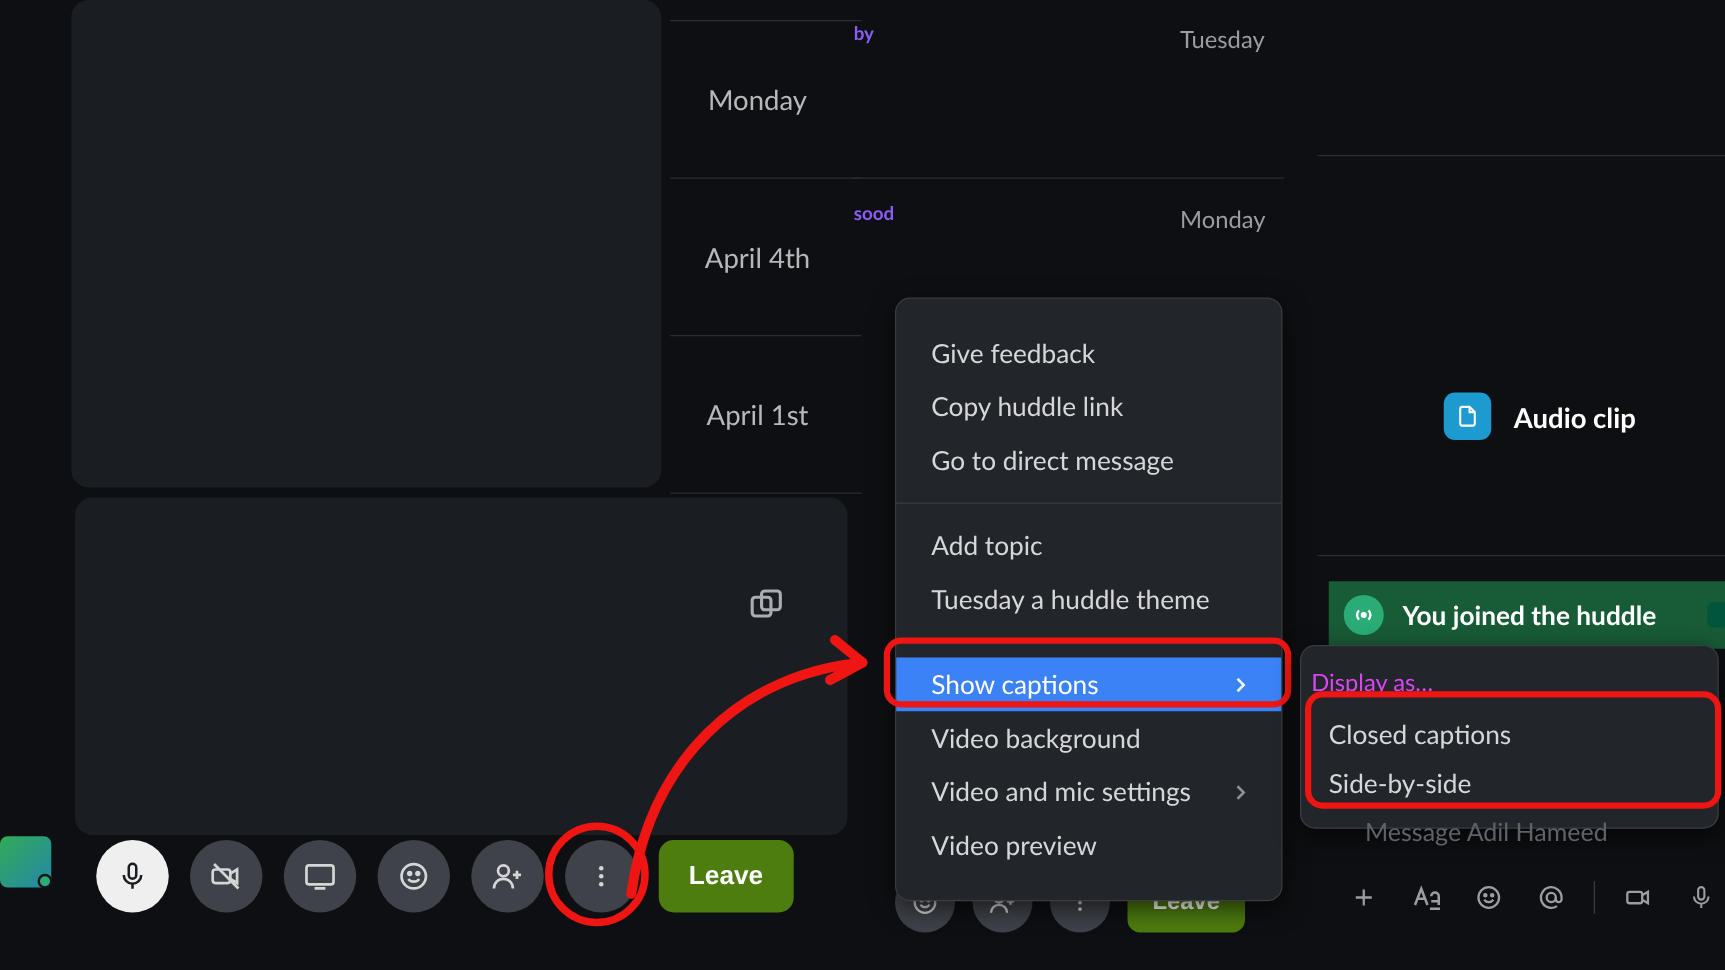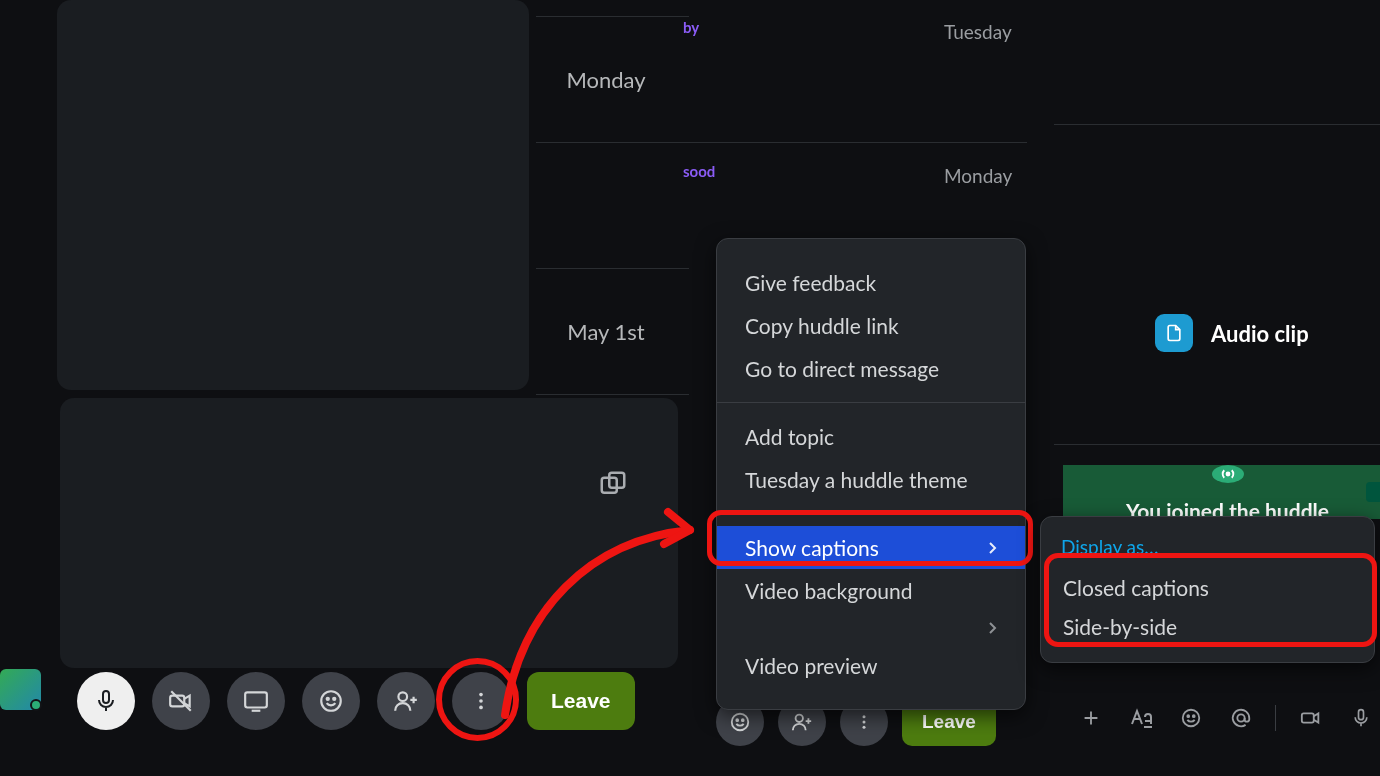--- a/index.html
+++ b/index.html
@@ -36,36 +36,36 @@
 
   
   .msg { position:absolute; color:#c9cbcc; font-size:21px; }
   .msg-name { font-weight:700; color:#8b5cf6; font-size:15px; }
   .msg-date { color:#9a9da1; font-size:19px; }
   .hr { position:absolute; border-top:1px solid #2a2d31; }
 
   
   .menu { position:absolute; left:716px; top:238px; width:310px; background:#222529; border:1px solid #3a3d42; border-radius:12px; box-shadow:0 6px 20px rgba(0,0,0,.6); padding:22px 0; }
   .menu-item { padding:9px 28px; font-size:21px; color:#d5d7d9; cursor:pointer; position:relative; display:flex; align-items:center; }
-  .menu-item.hl { background:#1d4ed8; color:#fff; }
+  .menu-item.hl { background:#3b82f6; color:#fff; }
   .menu-sep { height:1px; background:#3a3d42; margin:12px 0; }
   .menu-item .chev { margin-left:auto; opacity:.9; }
   .menu-ring { position:absolute; border:5px solid #ee1512; border-radius:14px; pointer-events:none; }
 
   
   .audio-chip { position:absolute; left:1155px; top:309px; height:48px; display:flex; align-items:center; gap:18px; }
   .audio-chip .icon { width:38px; height:38px; border-radius:9px; background:#1d9bd1; display:flex; align-items:center; justify-content:center; color:#fff; }
   .audio-chip .label { color:#fff; font-weight:700; font-size:22px; }
 
-  .joined-bar { position:absolute; left:1063px; top:465px; right:0; height:54px; background:#185b37; color:#fff; font-weight:700; font-size:21px; display:flex; align-items:center; gap:15px; padding-left:12px;flex-direction:column; }
+  .joined-bar { position:absolute; left:1063px; top:465px; right:0; height:54px; background:#185b37; color:#fff; font-weight:700; font-size:21px; display:flex; align-items:center; gap:15px; padding-left:12px; }
   .joined-bar .circle { width:32px; height:32px; border-radius:50%; background:#2bac76; display:flex; align-items:center; justify-content:center; }
 
   
   .submenu { position:absolute; left:1040px; top:516px; width:335px; background:#222529; border:1px solid #3a3d42; border-radius:12px; padding:12px 0 16px; box-shadow:0 6px 20px rgba(0,0,0,.6); }
-  .submenu-title { padding:6px 20px 10px; color:#0ea5e9; font-size:19px; }
+  .submenu-title { padding:6px 8px 10px; color:#d946ef; font-size:19px; }
   .submenu .menu-item { padding:7px 22px; font-size:21px; }
 
   
   .composer { position:absolute; left:1076px; top:692px; right:4px; height:52px; display:flex; align-items:center; gap:20px; color:#9a9da1; }
   .composer .cbtn { width:34px; height:34px; display:flex; align-items:center; justify-content:center; cursor:pointer; }
   .ghost-text { position:absolute; left:1092px; top:654px; color:#5e636a; font-size:20px; }
 
   .right-hr { position:absolute; border-top:1px solid #2a2d31; }
 
   .badge-partial { position:absolute; left:1366px; top:482px; width:14px; height:20px; background:#00553d; border-radius:4px 0 0 4px; }
@@ -74,22 +74,23 @@
 </style>
 </head>
 <body>
 <div class="canvas">
 
   <div class="video-panel"></div>
 
   <div class="date-sep" style="top:16px;"></div>
   <div class="date-row" style="top:16px;">Monday</div>
   <div class="date-sep" style="top:142px;"></div>
+  <div class="date-row" style="top:142px;">April 4th</div>
   <div class="date-sep" style="top:268px;"></div>
-  <div class="date-row" style="top:268px;">May 1st</div>
+  <div class="date-row" style="top:268px;">April 1st</div>
   <div class="date-sep" style="top:394px;"></div>
 
   <div class="second-panel"></div>
   <div class="pop-icon">
     <svg width="30" height="30" viewBox="0 0 24 24" fill="none" stroke="currentColor" stroke-width="2">
         <rect x="3" y="7" width="12" height="12" rx="2"></rect>
         <rect x="9" y="3" width="12" height="12" rx="2"></rect>
       </svg>
   </div>
 
@@ -193,20 +194,21 @@
     <div class="menu-item hl">
       <span>Show captions</span>
       <span class="chev">
         <svg width="10" height="14" viewBox="0 0 10 14" fill="none" stroke="currentColor" stroke-width="2">
             <path d="M3 2l5 5-5 5"></path>
           </svg>
       </span>
     </div>
     <div class="menu-item">Video background</div>
     <div class="menu-item">
+      <span>Video and mic settings</span>
       <span class="chev">
         <svg width="10" height="14" viewBox="0 0 10 14" fill="none" stroke="#9a9da1" stroke-width="2">
             <path d="M3 2l5 5-5 5"></path>
           </svg>
       </span>
     </div>
     <div class="menu-item">Video preview</div>
   </div>
   <div class="menu-ring" style="left:707px; top:510px; width:326px; height:56px;"></div>
 
@@ -234,20 +236,21 @@
   </div>
   <div class="badge-partial"></div>
 
   <div class="submenu">
     <div class="submenu-title">Display as…</div>
     <div class="menu-item">Closed captions</div>
     <div class="menu-item">Side-by-side</div>
   </div>
   <div class="menu-ring" style="left:1044px; top:553px; width:333px; height:94px;"></div>
 
+  <div class="ghost-text">Message Adil Hameed</div>
 
   <div class="composer">
     <div class="cbtn">
       <svg width="22" height="22" viewBox="0 0 24 24" fill="none" stroke="currentColor" stroke-width="2">
           <path d="M12 5v14M5 12h14"></path>
         </svg>
     </div>
     <div class="cbtn">
       <svg width="24" height="22" viewBox="0 0 24 22" fill="none" stroke="currentColor" stroke-width="2">
           <path d="M3 17 L8 4 L13 17 M5 12h6"></path>

